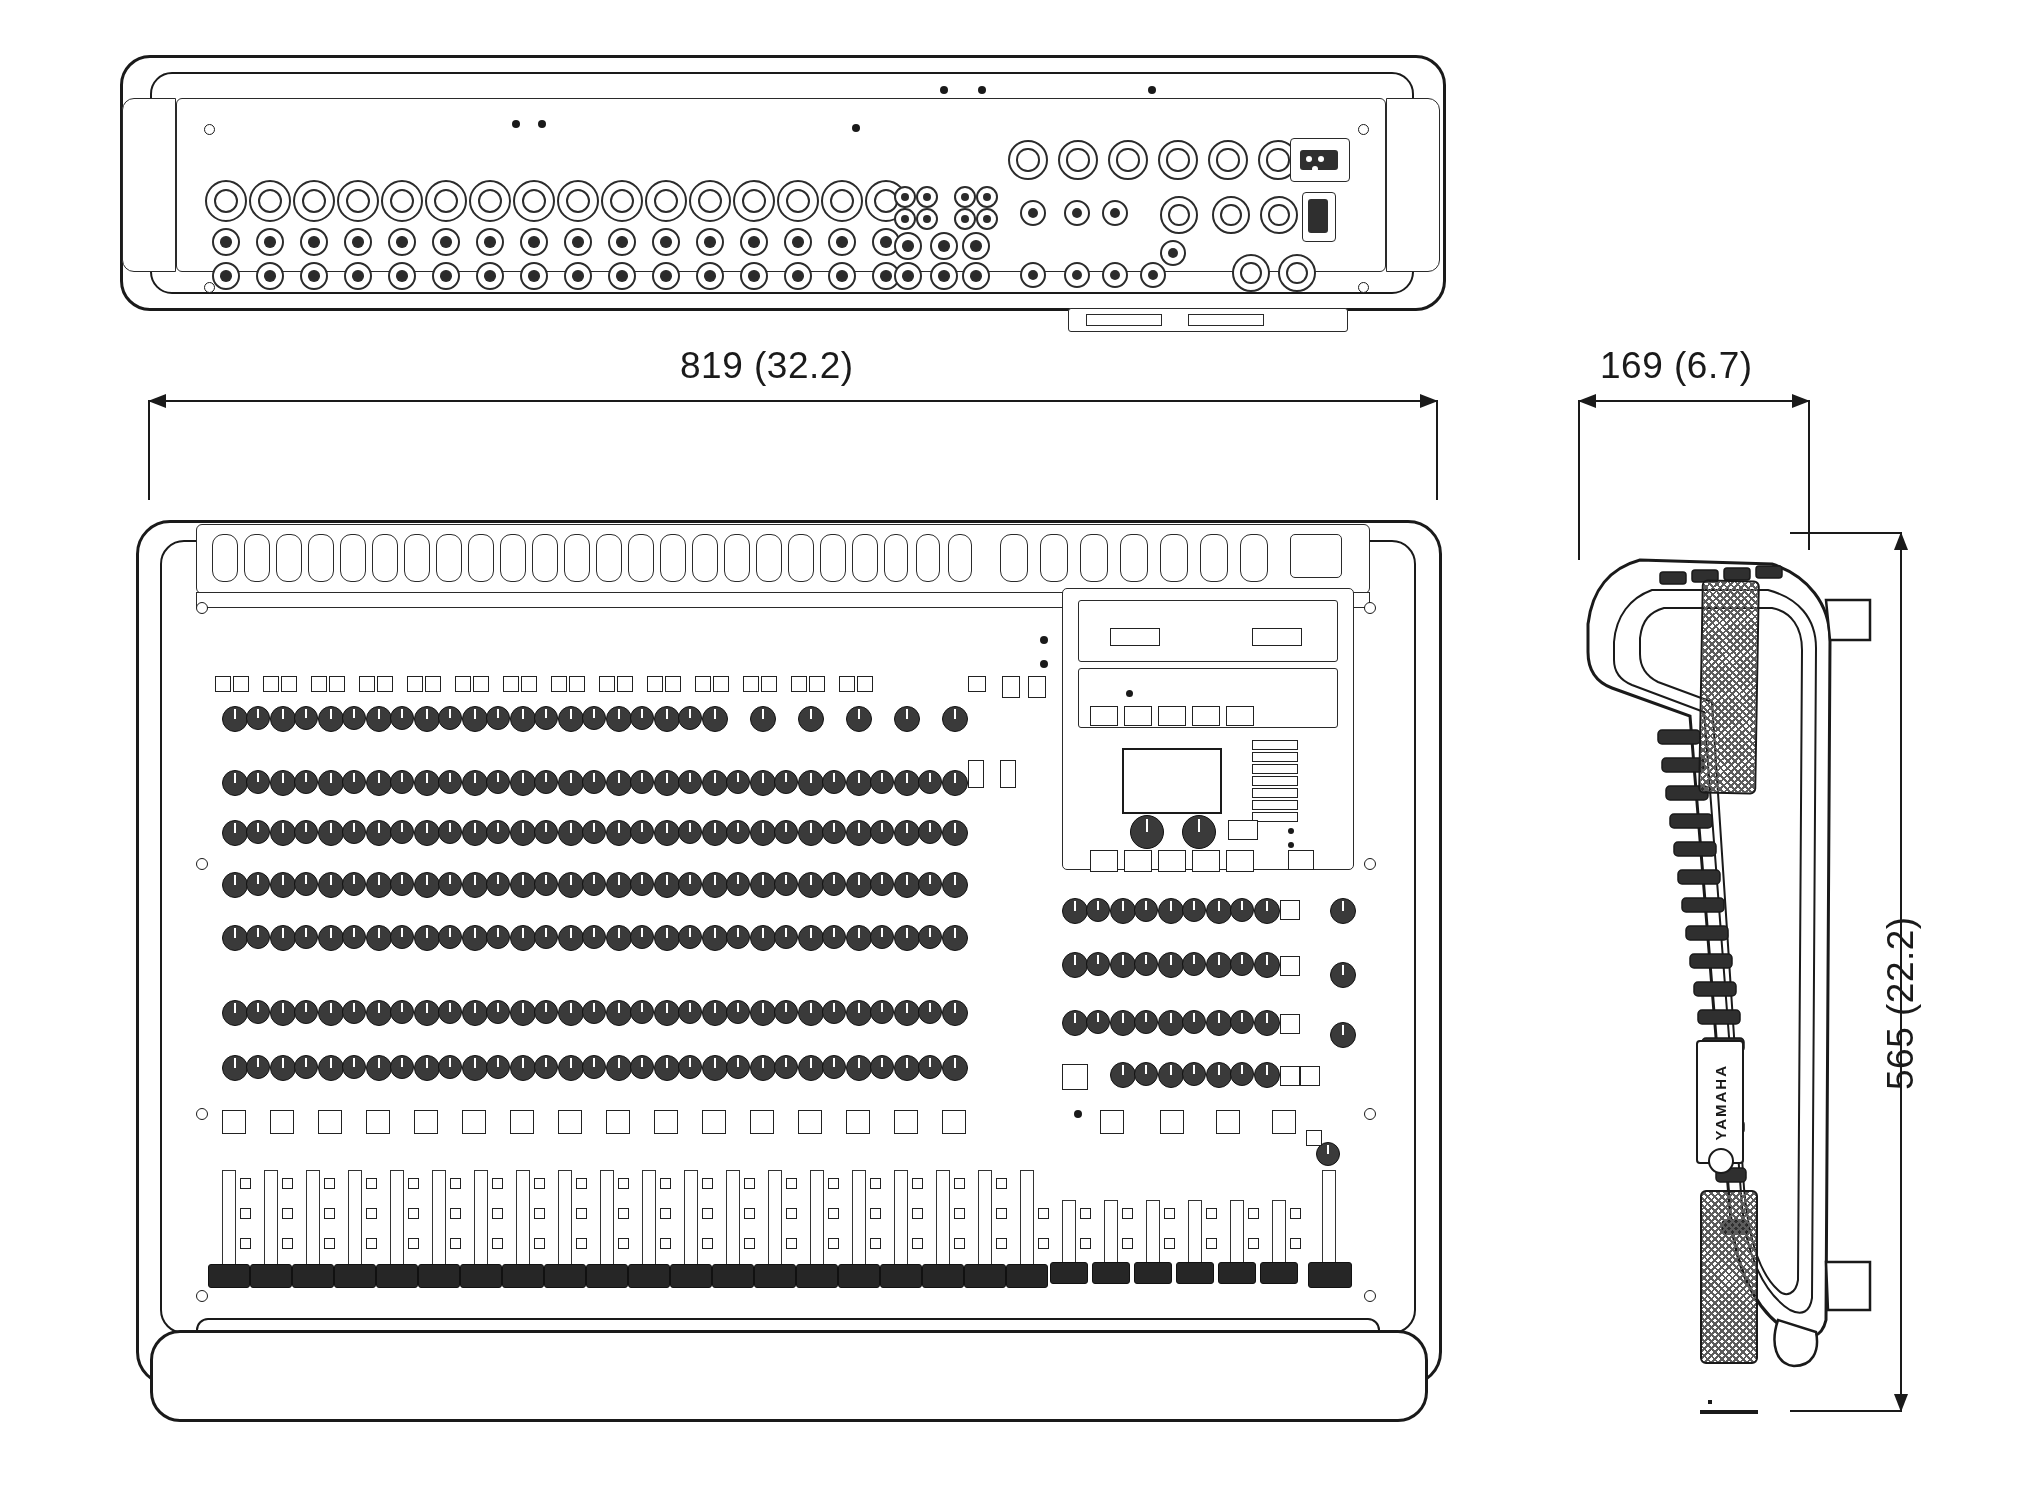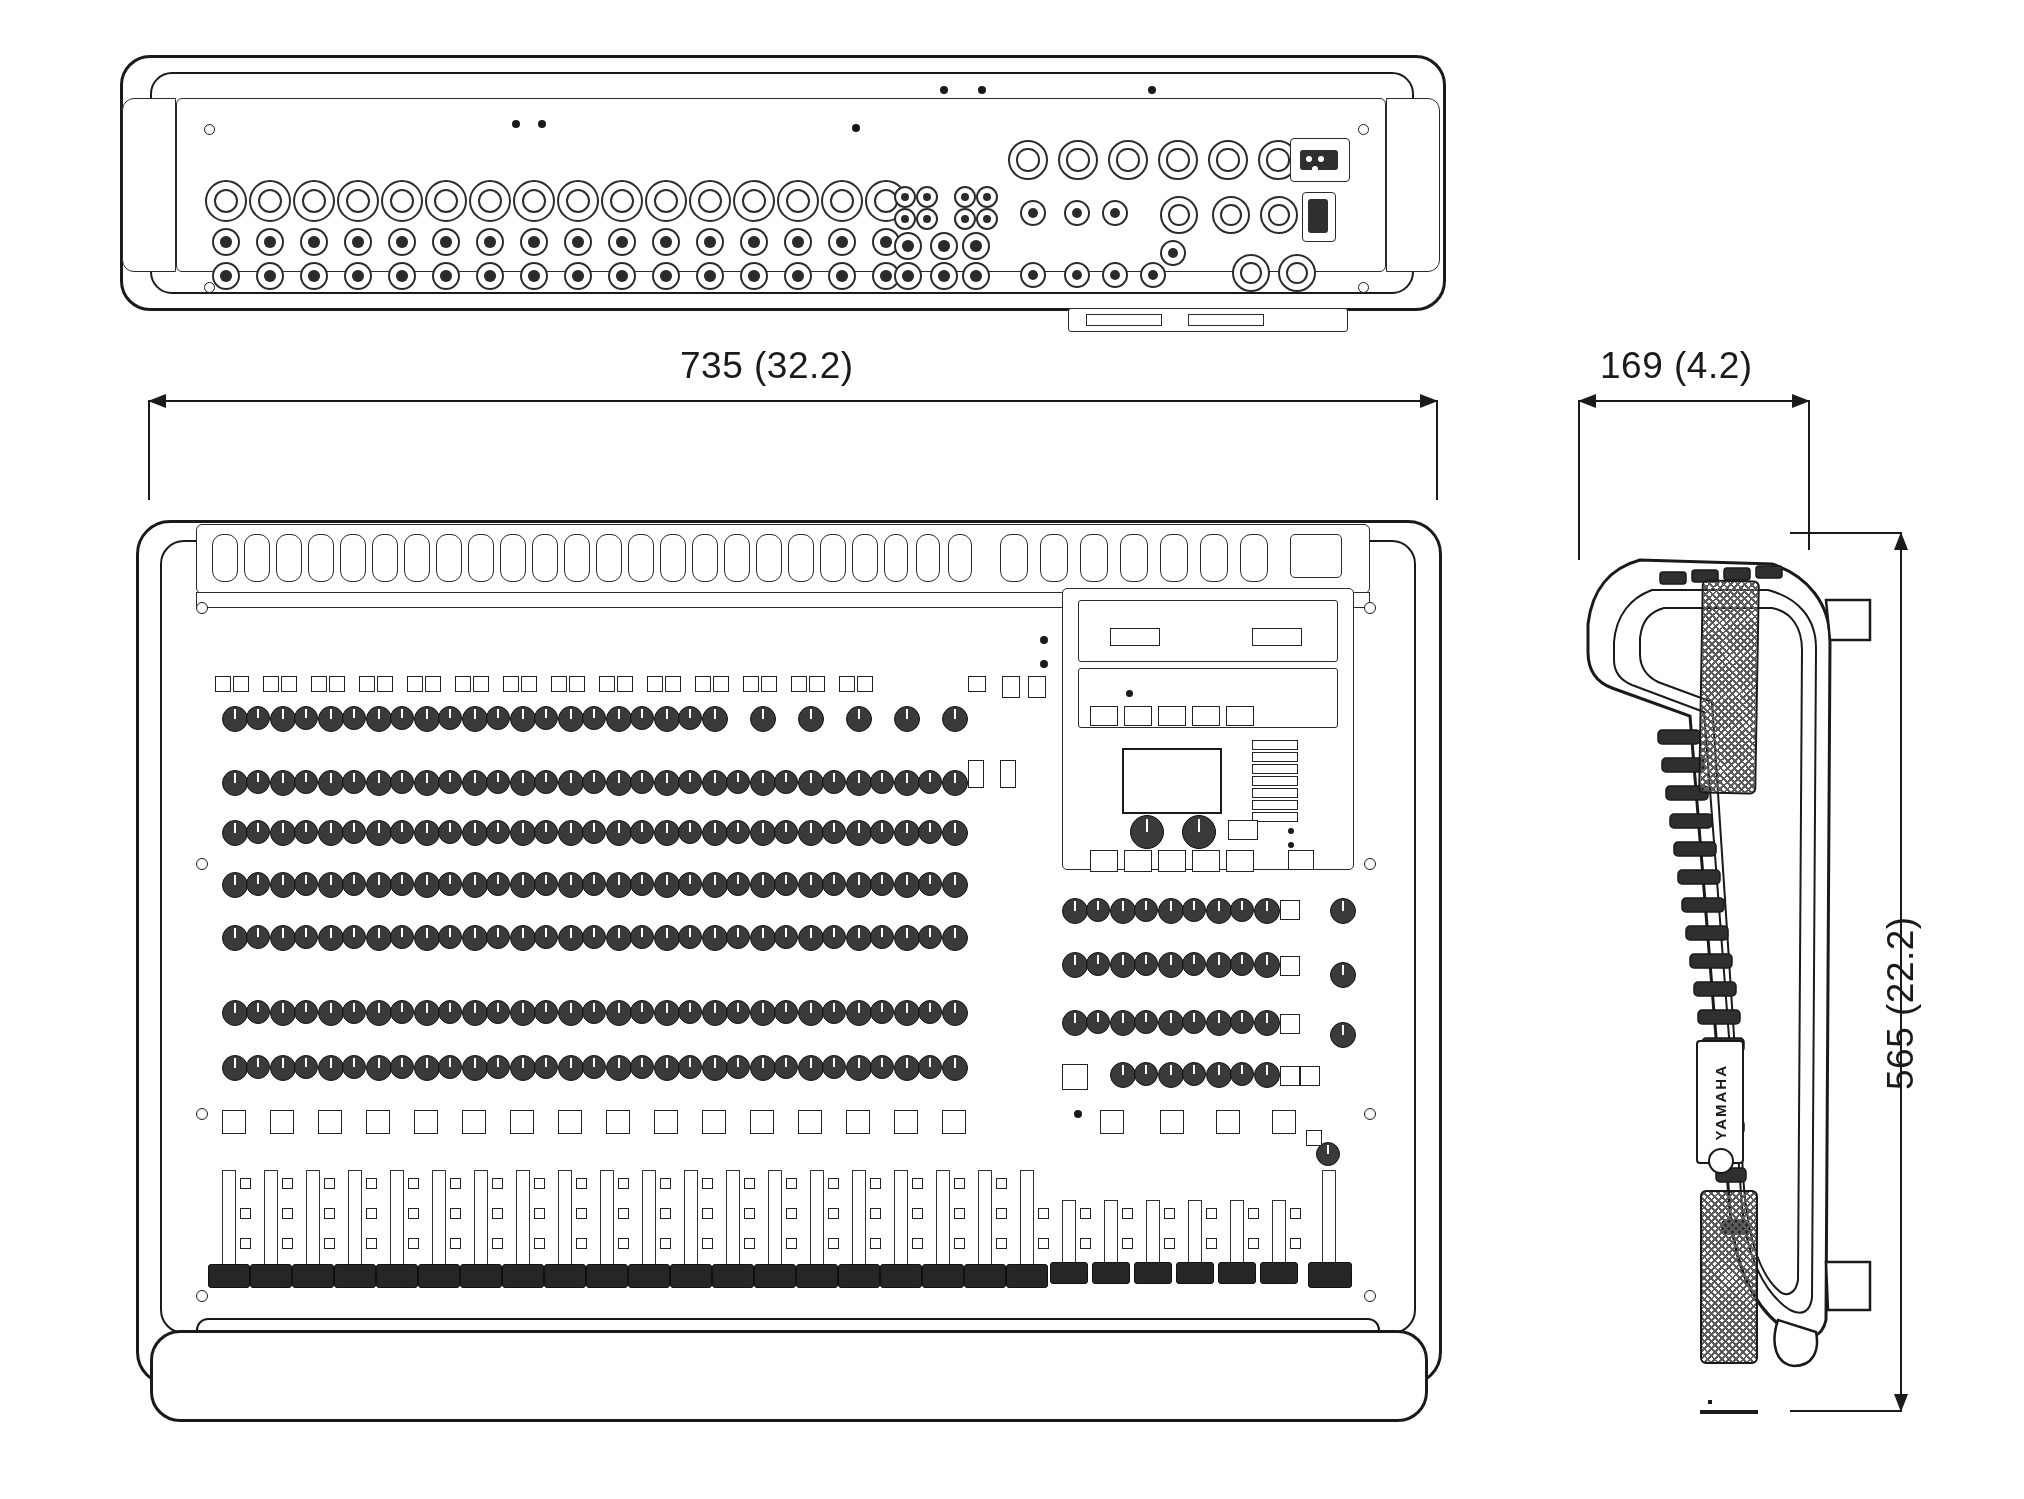--- a/index.html
+++ b/index.html
@@ -186,21 +186,21 @@
     <div class="thin" style="left:1188px;top:314px;width:74px;height:10px;"></div>
   </div>
 
   <div>
     <div class="ln" style="left:148px;top:400px;width:1290px;height:2px;"></div>
     <div class="arrowL" style="left:148px;top:394px;"></div>
     <div class="arrowR" style="left:1420px;top:394px;"></div>
 
     <div class="ln" style="left:148px;top:400px;width:2px;height:100px;"></div>
     <div class="ln" style="left:1436px;top:400px;width:2px;height:100px;"></div>
-    <div class="lbl" style="left:680px;top:345px;">735 (32.2)</div>
+    <div class="lbl" style="left:680px;top:345px;">819 (32.2)</div>
   </div>
 
   <div>
 
     <div class="shell" style="left:136px;top:520px;width:1300px;height:860px;border-radius:34px;"></div>
     <div class="shell2" style="left:160px;top:540px;width:1252px;height:790px;border-radius:24px;"></div>
 
     <div class="thin" style="left:196px;top:524px;width:1172px;height:68px;border-radius:6px;"></div>
     <div class="thin" style="left:196px;top:592px;width:1172px;height:14px;"></div>
 
@@ -756,21 +756,21 @@
     <div class="shell2" style="left:196px;top:1318px;width:1180px;height:74px;border-radius:12px;"></div>
     <div class="shell" style="left:150px;top:1330px;width:1272px;height:86px;border-radius:30px;"></div>
   </div>
 
   <div>
     <div class="ln" style="left:1578px;top:400px;width:232px;height:2px;"></div>
     <div class="arrowL" style="left:1578px;top:394px;"></div>
     <div class="arrowR" style="left:1792px;top:394px;"></div>
     <div class="ln" style="left:1578px;top:400px;width:2px;height:160px;"></div>
     <div class="ln" style="left:1808px;top:400px;width:2px;height:150px;"></div>
-    <div class="lbl" style="left:1600px;top:345px;">169 (4.2)</div>
+    <div class="lbl" style="left:1600px;top:345px;">169 (6.7)</div>
   </div>
 
   <div>
     <svg width="420" height="870" viewBox="0 0 420 870" style="position:absolute;left:1540px;top:520px;">
 
       <path d="M 100 40
                C 70 48, 52 70, 48 104
                L 48 132
                C 48 150, 56 162, 72 168
                L 150 196

